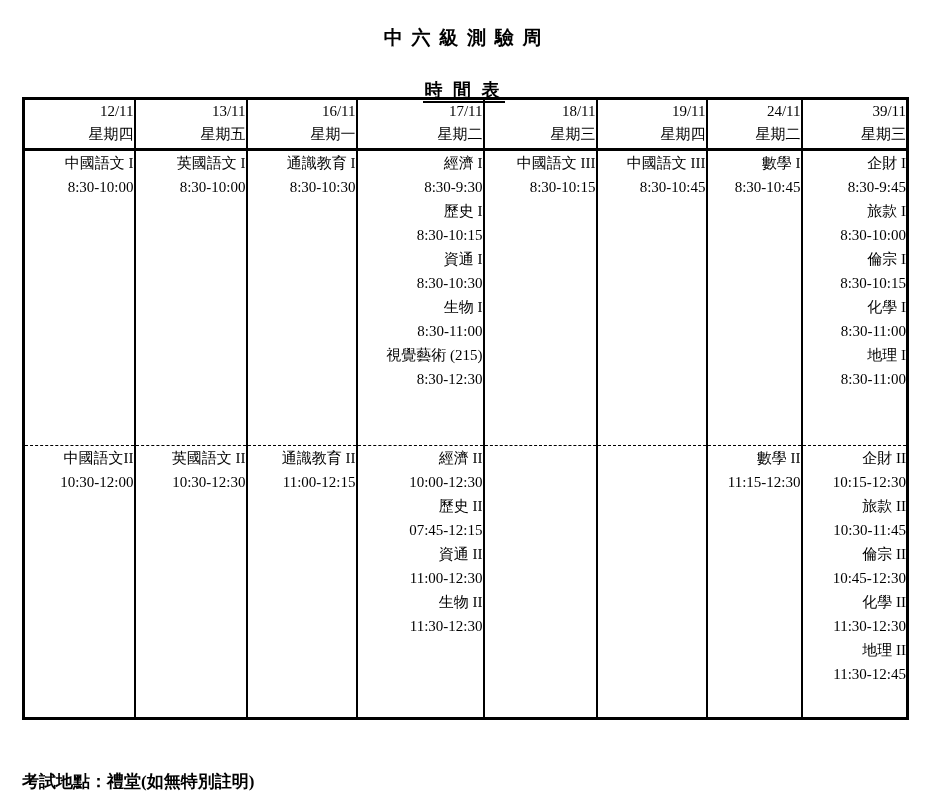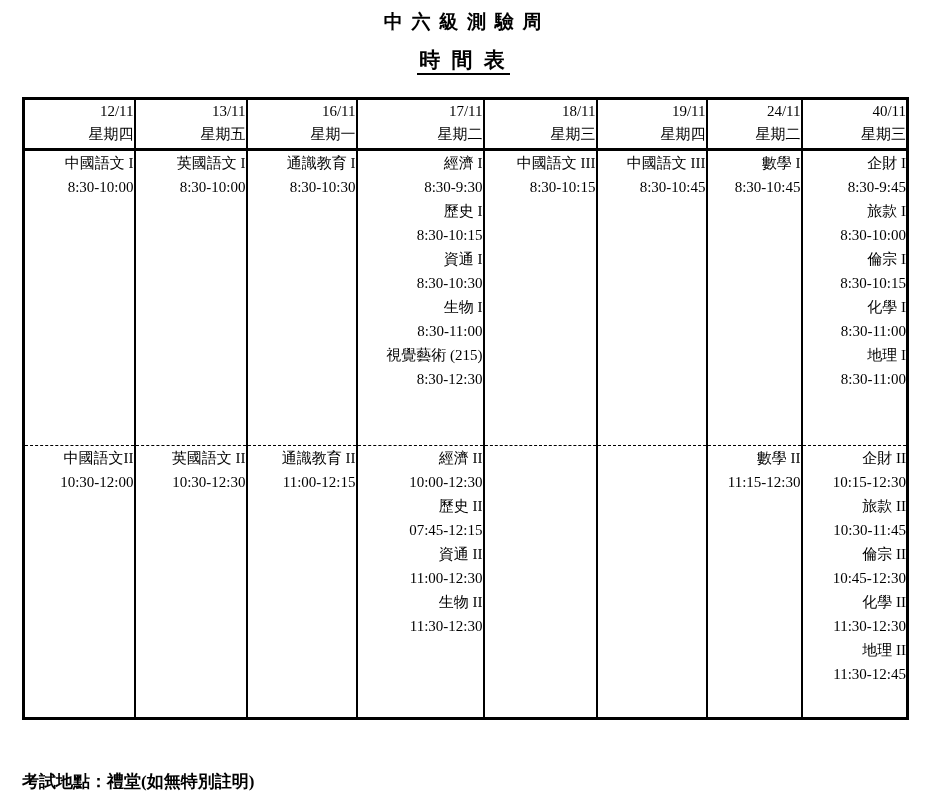--- a/index.html
+++ b/index.html
@@ -10,33 +10,33 @@
     font-family: "Liberation Serif", "DejaVu Serif", serif;
   }
   .page {
     position: relative;
     width: 927px;
     height: 807px;
     background: #ffffff;
     overflow: hidden;
   }
   .title {
-    margin: 0;
+    margin: 16px;
     padding-top: 9px;
     text-align: center;
     font-size: 19px;
     font-weight: bold;
     letter-spacing: 2px;
     white-space: pre;
   }
   .subtitle {
     margin: 0;
     padding-top: 11px;
     text-align: center;
-    font-size: 21px;
+    font-size: 18px;
     font-weight: bold;
     letter-spacing: 3px;
   }
   .subtitle .underline {
     border-bottom: 2px solid #000;
     padding: 0 2px 1px 2px;
     white-space: pre;
   }
   table.timetable {
     position: absolute;
@@ -131,21 +131,21 @@
           </th>
           <th>
             <div class="date">19/11</div>
             <div class="weekday">星期四</div>
           </th>
           <th>
             <div class="date">24/11</div>
             <div class="weekday">星期二</div>
           </th>
           <th>
-            <div class="date">40/11</div>
+            <div class="date">39/11</div>
             <div class="weekday">星期三</div>
           </th>
         </tr>
     </thead>
     <tbody>
       <tr id="morning-row" class="morning-row">
           <td>
             <div class="subject">中國語文 I</div>
             <div class="time">8:30-10:00</div>
           </td>

